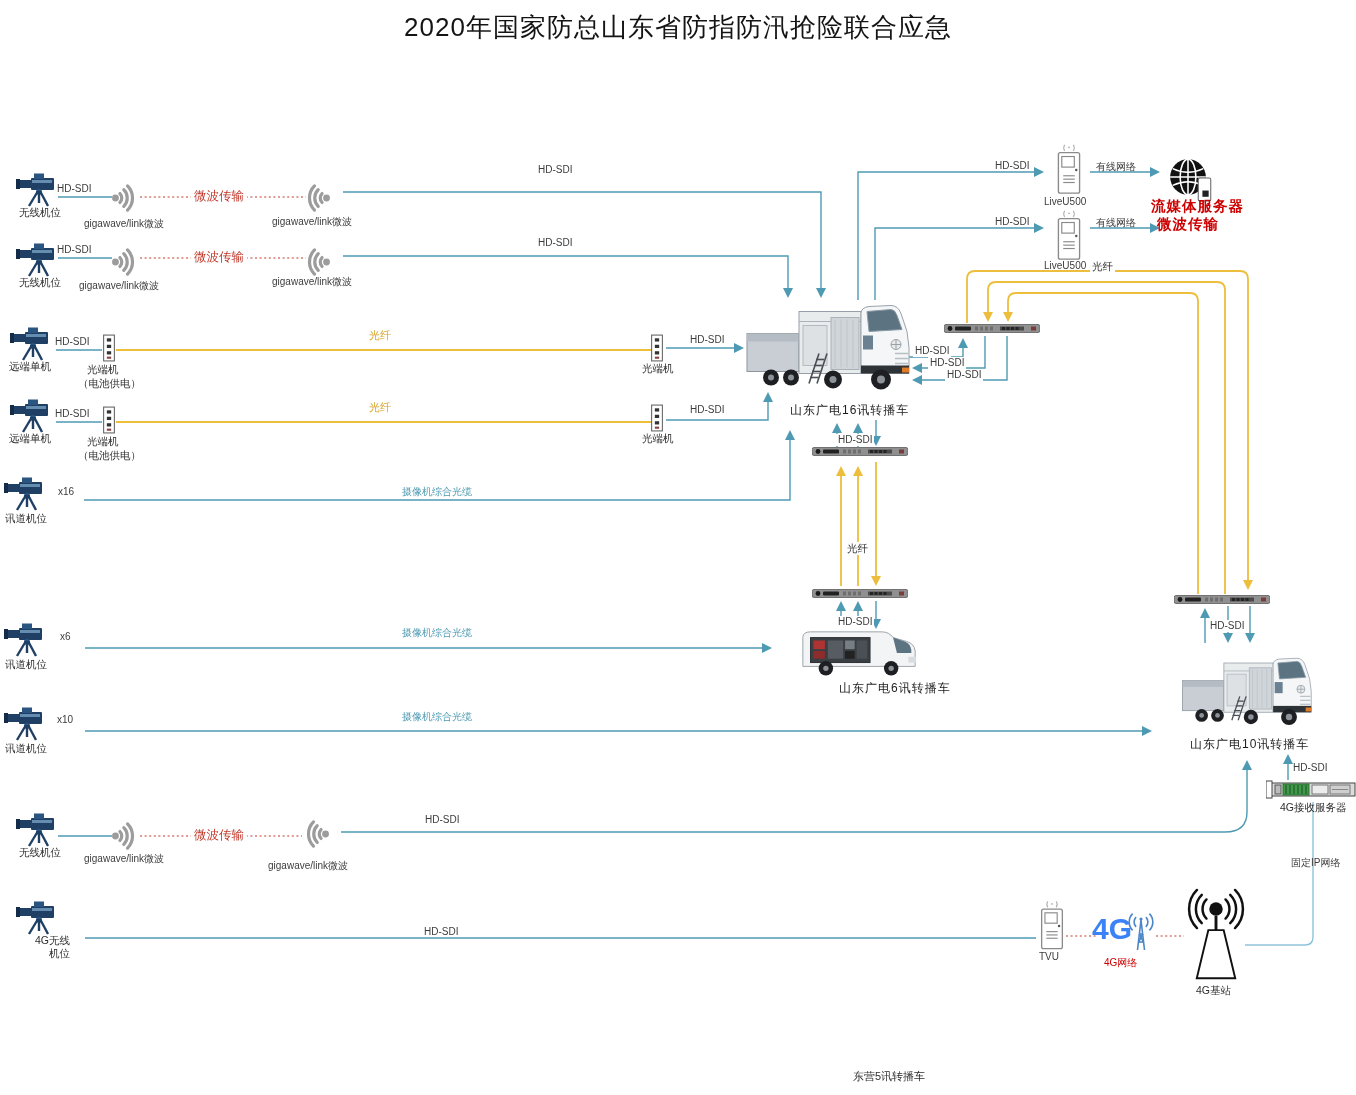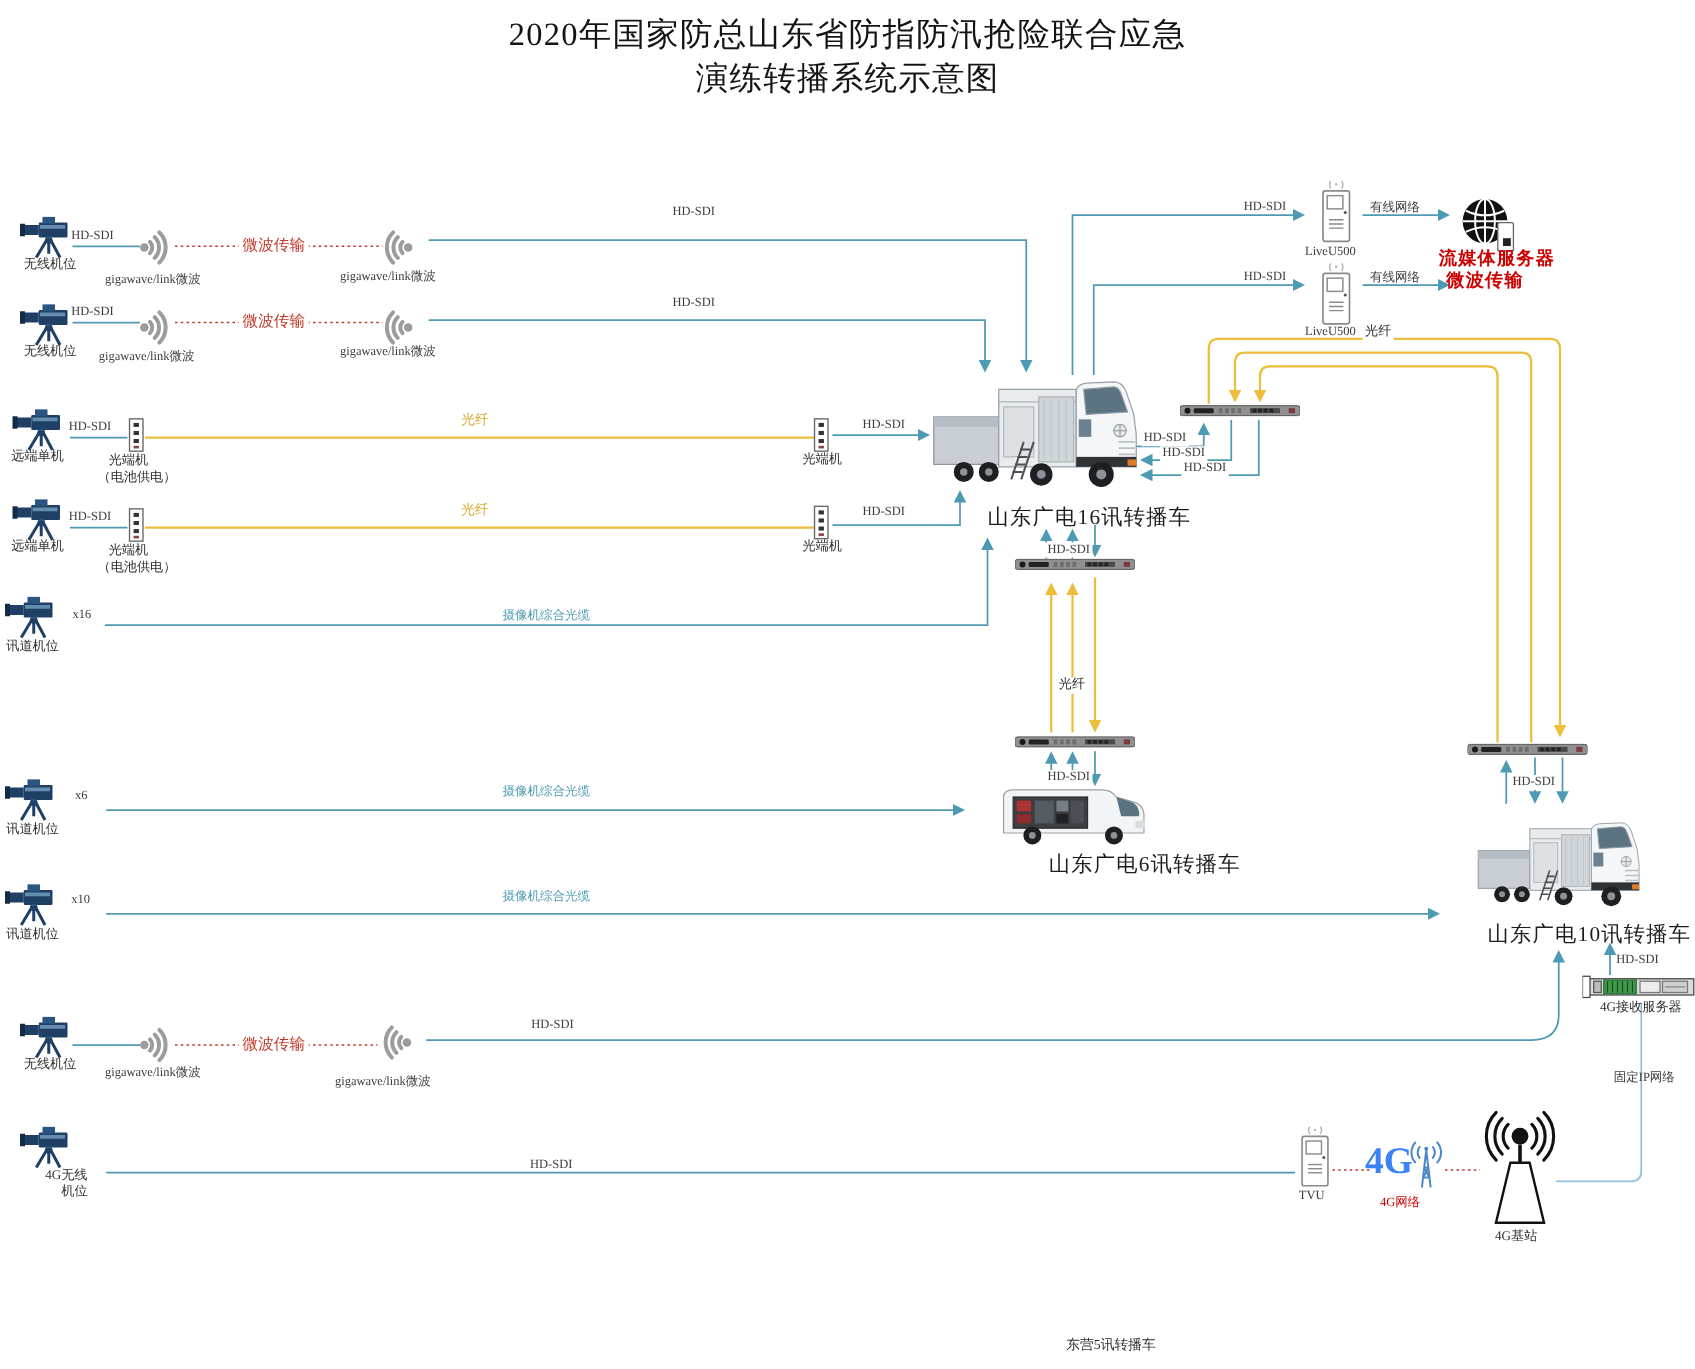--- a/index.html
+++ b/index.html
@@ -2,33 +2,33 @@
 <html style="--teal-line: #4e9ab2; --fiber-gold: #edbe3c; --microwave-red: #c0392b; --accent-red: #cc0000; --camera-navy: #1f4064; --fixed-ip-blue: #8ec4da; --fiber-text-gold: #d9a92f; --label-gray: #3c3c3c;"><head>
 <meta charset="utf-8">
 <style>
   :root{
     --teal-line:#4e9ab2; --fiber-gold:#edbe3c; --microwave-red:#c0392b;
     --accent-red:#cc0000; --camera-navy:#1f4064; --fixed-ip-blue:#8ec4da;
     --fiber-text-gold:#d9a92f; --label-gray:#3c3c3c;
   }
   html,body{margin:0;padding:0;background:#fff}
   .stage{position:relative;width:1356px;height:1095px;background:#fff;
-         font-family:Liberation Serif, serif;overflow:hidden}
+         font-family:Liberation Sans, sans-serif;overflow:hidden}
   .abs{position:absolute}
   svg.abs{overflow:visible}
   .lbl{position:absolute;font-size:10px;color:var(--label-gray);white-space:nowrap;line-height:1.15}
   .lbl-cn{position:absolute;font-size:10.5px;color:#2e2e2e;white-space:nowrap;line-height:1.2}
   .bg-w{background:#fff;padding:0 2px}
   .red-lbl{position:absolute;font-size:12.5px;color:var(--microwave-red);background:#fff;
            padding:0 3px;white-space:nowrap}
   .gold-lbl{position:absolute;font-size:11px;color:var(--fiber-text-gold);white-space:nowrap}
   .teal-lbl{position:absolute;font-size:10px;color:var(--teal-line);white-space:nowrap}
   .red-big{position:absolute;font-size:14.5px;color:var(--accent-red);font-weight:600;
            white-space:nowrap;letter-spacing:1px}
-  .truck-lbl{position:absolute;font-size:17px;color:#1d1d1d;white-space:nowrap;letter-spacing:1px}
+  .truck-lbl{position:absolute;font-size:12px;color:#1d1d1d;white-space:nowrap;letter-spacing:1px}
   .title{position:absolute;left:0;top:10px;width:100%;text-align:center;font-size:26px;
          color:#141414;line-height:35px;letter-spacing:1px}
   .g4-logo{position:absolute;font-size:30px;font-weight:bold;color:#3b82f6;line-height:1}
   .two-line{position:absolute;font-size:10.5px;color:#2e2e2e;text-align:right;line-height:1.25}
   .ln-t{stroke:var(--teal-line);stroke-width:1.4;fill:none}
   .ln-g{stroke:var(--fiber-gold);stroke-width:1.8;fill:none}
   .ln-r{stroke:var(--microwave-red);stroke-width:1.2;fill:none;stroke-dasharray:2 2.6}
   .ln-b{stroke:var(--fixed-ip-blue);stroke-width:1.4;fill:none}
 </style>
 </head>
@@ -300,21 +300,20 @@
 
     <path class="ln-r" d="M140 197 H306"></path>
     <path class="ln-r" d="M140 258 H306"></path>
     <path class="ln-r" d="M140 836 H302"></path>
     <path class="ln-r" d="M1066 936 H1096"></path>
     <path class="ln-r" d="M1156 936 H1184"></path>
   </svg>
 
   <div class="title">
     <div>2020年国家防总山东省防指防汛抢险联合应急</div>
-    <div>演练转播系统示意图</div>
   </div>
 
   <svg class="abs" style="left:14px;top:172px" width="46" height="40">
       <use href="#sym-cam"></use>
     </svg>
   <svg class="abs" style="left:14px;top:242px" width="46" height="40">
       <use href="#sym-cam"></use>
     </svg>
   <svg class="abs" style="left:8px;top:326px" width="46" height="40">
       <use href="#sym-cam"></use>

